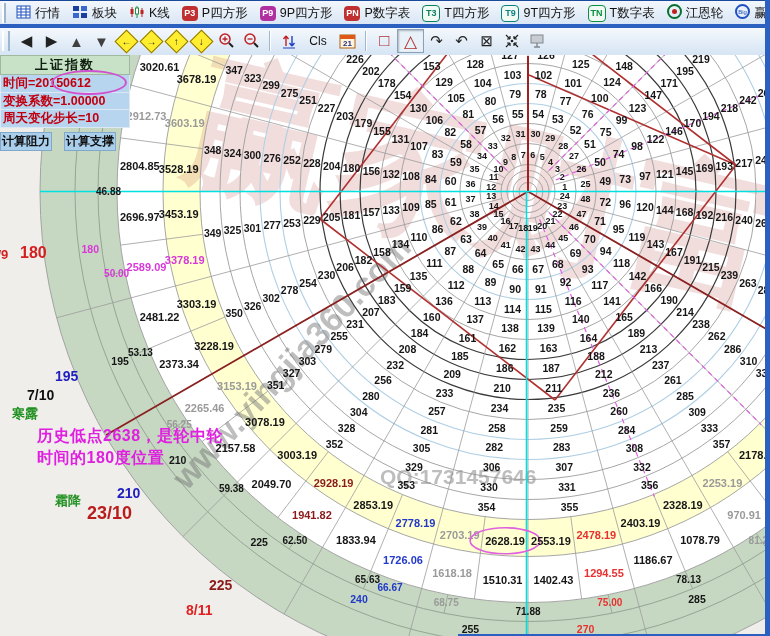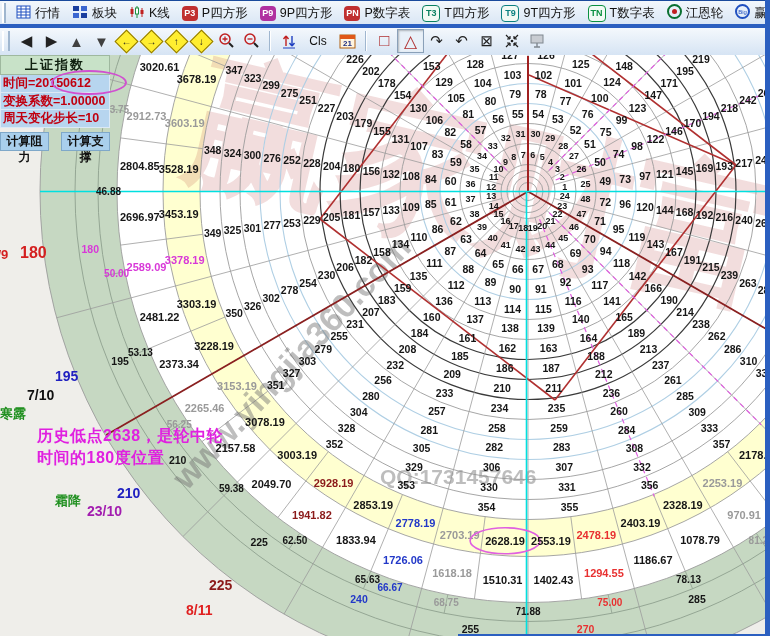--- a/index.html
+++ b/index.html
@@ -21,21 +21,21 @@
   .tool-btn{display:inline-flex;align-items:center;justify-content:center;width:25px;height:22px;
     font-size:15px;color:#222;}
   .tool-btn.sel{border:1px solid #8aa0b8;background:#E8F0F8;box-shadow:inset 1px 1px 2px rgba(0,0,0,.25);}
   .diamond{width:15px;height:15px;background:#FFEE30;border:1px solid #907800;transform:rotate(45deg);
     display:flex;align-items:center;justify-content:center;}
   .diamond>span{transform:rotate(-45deg);font-size:10px;font-weight:bold;color:#202020;line-height:1;}
   .cls-label{font-size:12px;color:#111;padding:0 3px;}
   
   #chart{position:absolute;left:0;top:55px;width:770px;height:581px;background:#EFEEEA;}
   
-  #panel{position:absolute;left:0;top:55px;width:110px;}
+  #panel{position:absolute;left:0;top:55px;width:130px;}
   .p-title{background:#C8E2C8;color:#102010;font-size:13px;font-weight:bold;text-align:center;
     height:18px;line-height:18px;letter-spacing:2px;border:1px solid #9FB89F;}
   .p-row{background:#B7D5EF;color:#C00010;font-size:12.5px;font-weight:bold;height:16.5px;line-height:16.5px;
     padding-left:2px;border:1px solid #DCE9F5;border-top:none;white-space:nowrap;}
   .p-btns{display:flex;gap:12px;margin-top:4px;}
   .p-btn{background:#A9CFEC;border:1px solid #7FA8C9;color:#101010;font-size:12px;font-weight:bold;
     width:50px;height:17px;line-height:16px;text-align:center;}
   #step-ellipse{position:absolute;left:51px;top:70px;width:72px;height:21px;border:2px solid #D круг;
     border:2px solid #D050D0;border-radius:50%;pointer-events:none;}
   
@@ -690,18 +690,18 @@
 <div class="annot" style="left:37px;top:426px;">历史低点2638，是轮中轮</div>
 <div class="annot" style="left:37px;top:448px;">时间的180度位置</div>
 
 <div id="rstrip"></div>
 <div id="bstrip"></div>
 
 <div class="mlabel" style="left: -17px; top: 247px; color: rgb(212, 32, 32); font-size: 13px;">23/9</div>
 <div class="mlabel" style="left: 20px; top: 244px; color: rgb(212, 32, 32); font-size: 16px;">180</div>
 <div class="mlabel" style="left: 55px; top: 368px; color: rgb(32, 32, 192); font-size: 14px;">195</div>
 <div class="mlabel" style="left: 27px; top: 387px; color: rgb(16, 16, 16); font-size: 14px;">7/10</div>
-<div class="mlabel" style="left: 0px; top: 405px; color: rgb(32, 144, 32); font-size: 13px;">寒露</div>
+<div class="mlabel" style="left: 12px; top: 405px; color: rgb(32, 144, 32); font-size: 13px;">寒露</div>
 <div class="mlabel" style="left: 117px; top: 485px; color: rgb(32, 32, 192); font-size: 14px;">210</div>
-<div class="mlabel" style="left: 87px; top: 503px; color: #a21caf; font-size: 14px;">23/10</div>
+<div class="mlabel" style="left: 87px; top: 503px; color: #b91c1c; font-size: 18px;">23/10</div>
 <div class="mlabel" style="left: 55px; top: 492px; color: rgb(32, 144, 32); font-size: 13px;">霜降</div>
 <div class="mlabel" style="left: 209px; top: 577px; color: rgb(139, 26, 26); font-size: 14px;">225</div>
 <div class="mlabel" style="left: 186px; top: 602px; color: rgb(224, 32, 32); font-size: 14px;">8/11</div>
 
 </body></html>

